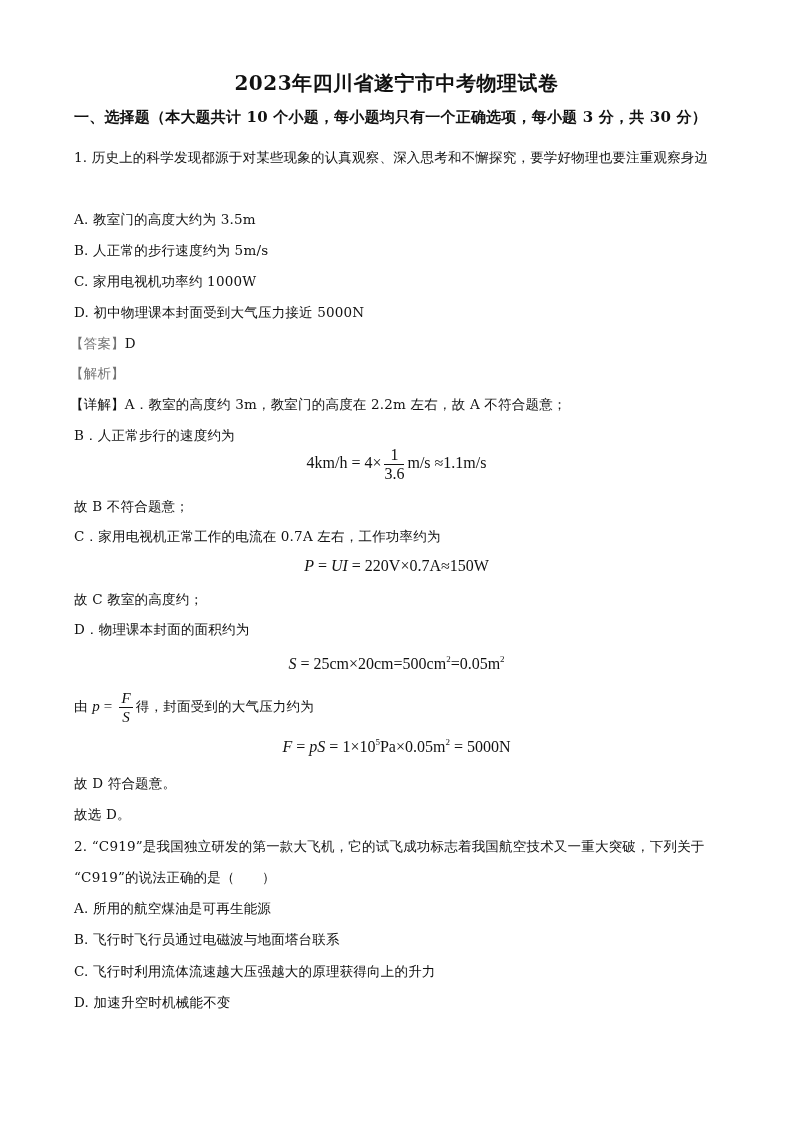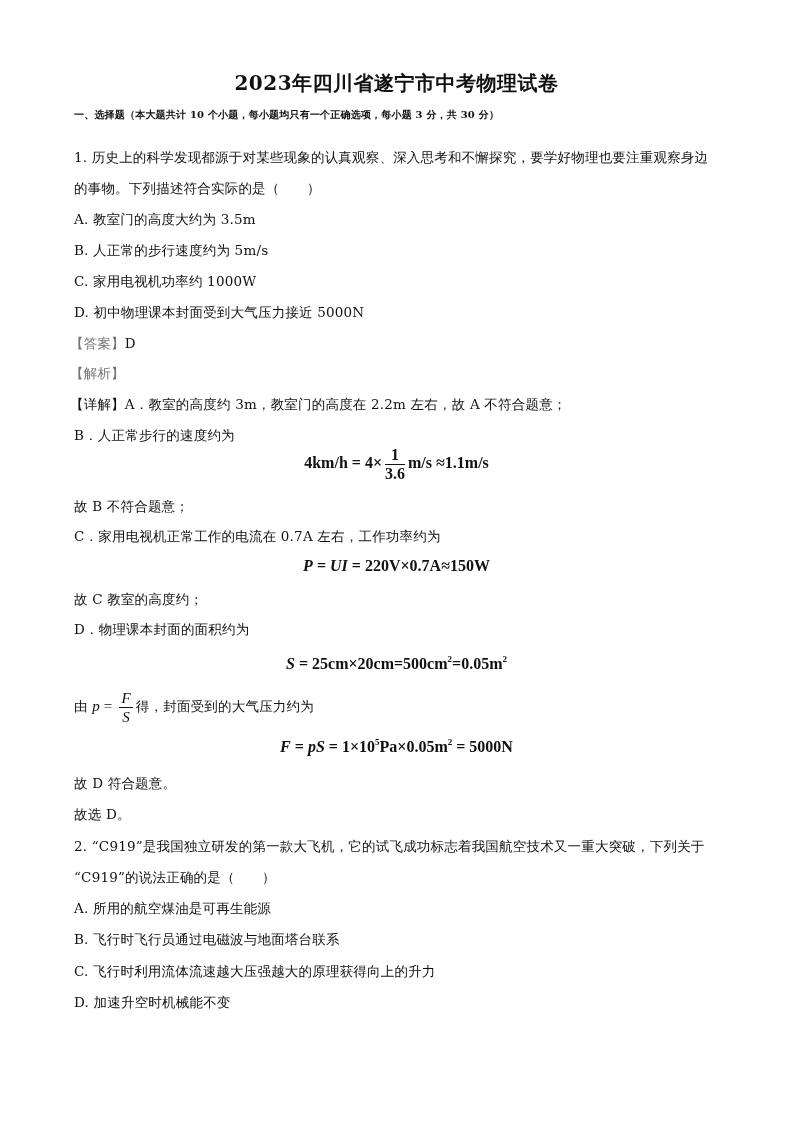--- a/index.html
+++ b/index.html
@@ -11,45 +11,44 @@
   .page { position: absolute; left: 0; top: 0; width: 793px; height: 1122px; }
   .line {
     position: absolute; left: 74px; font-size: 13.5px; line-height: 18px;
     white-space: nowrap; letter-spacing: 0.2px;
   }
   .title {
     position: absolute; left: 0; width: 793px; top: 70px; text-align: center;
     font-size: 20px; font-weight: bold; letter-spacing: 0.5px;
   }
   .section {
-    position: absolute; left: 74px; top: 108px; font-size: 10px; font-weight: bold;
+    position: absolute; left: 74px; top: 108px; font-size: 15px; font-weight: bold;
     white-space: nowrap; letter-spacing: 0.2px;
   }
   .tag { color: #737373; }
   .formula {
     position: absolute; left: 0; width: 793px; text-align: center;
-    font-family: "Liberation Serif", "DejaVu Serif", serif; font-size: 16px; white-space: nowrap; font-weight: bold;
+    font-family: "Liberation Serif", "DejaVu Serif", serif; font-size: 16px; white-space: nowrap;
   }
   .it { font-style: italic; }
   .frac { display: inline-block; vertical-align: middle; text-align: center; margin: 0 3px; }
   .frac .num { display: block; border-bottom: 1px solid #111; padding: 0 2px; line-height: 18px; }
   .frac .den { display: block; line-height: 18px; }
   sup { font-size: 9px; vertical-align: 7px; }
   .inline-math { font-family: "Liberation Serif", "DejaVu Serif", serif; font-size: 15px; }
 </style>
 </head>
 <body>
 
 <div class="page">
 
   <div class="title">2023年四川省遂宁市中考物理试卷</div>
   <div class="section">一、选择题（本大题共计 10 个小题，每小题均只有一个正确选项，每小题 3 分，共 30 分）</div>
 
   <div class="line" style="top:148px">1. 历史上的科学发现都源于对某些现象的认真观察、深入思考和不懈探究，要学好物理也要注重观察身边</div>
-  <div class="line" style="top:179px">的事物。下列描述符合实际的是（　　）</div>
   <div class="line" style="top:210px">A. 教室门的高度大约为 3.5m</div>
   <div class="line" style="top:241px">B. 人正常的步行速度约为 5m/s</div>
   <div class="line" style="top:272px">C. 家用电视机功率约 1000W</div>
   <div class="line" style="top:303px">D. 初中物理课本封面受到大气压力接近 5000N</div>
 
   <div class="line" style="top:334px; left:70px">
     <span class="tag">【答案】</span><span>D</span>
   </div>
   <div class="line" style="top:364px; left:70px">
     <span class="tag">【解析】</span>

